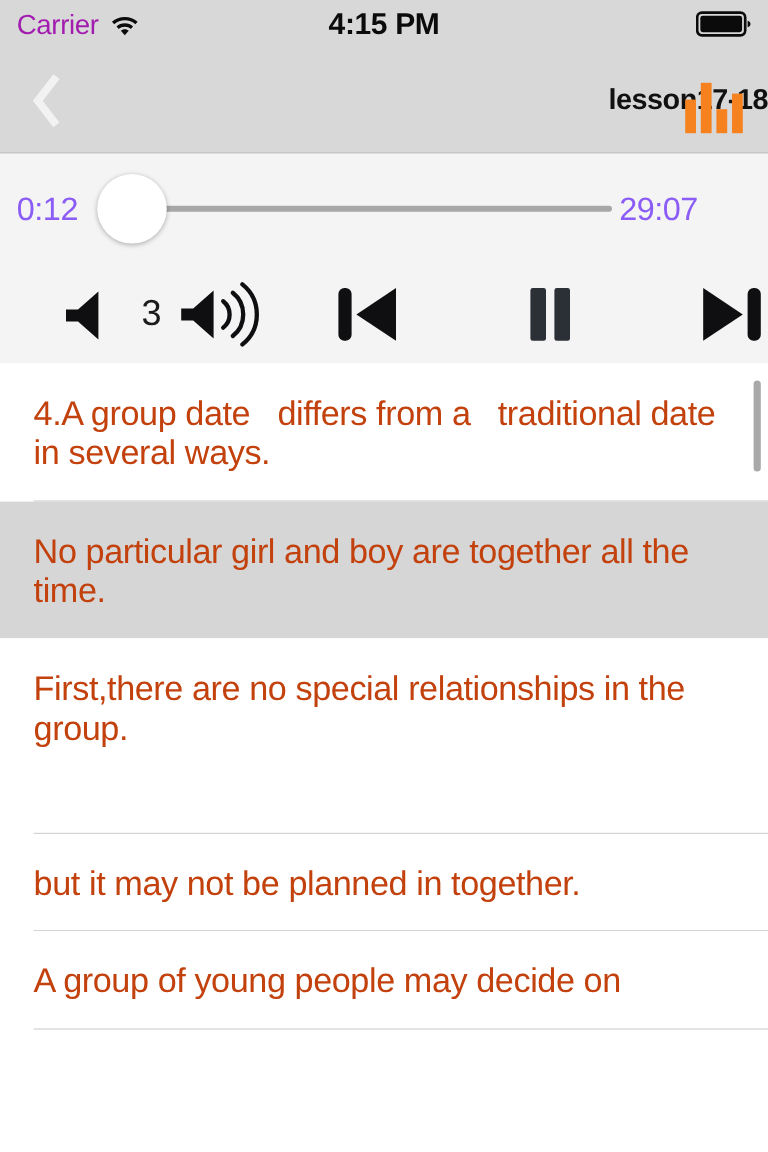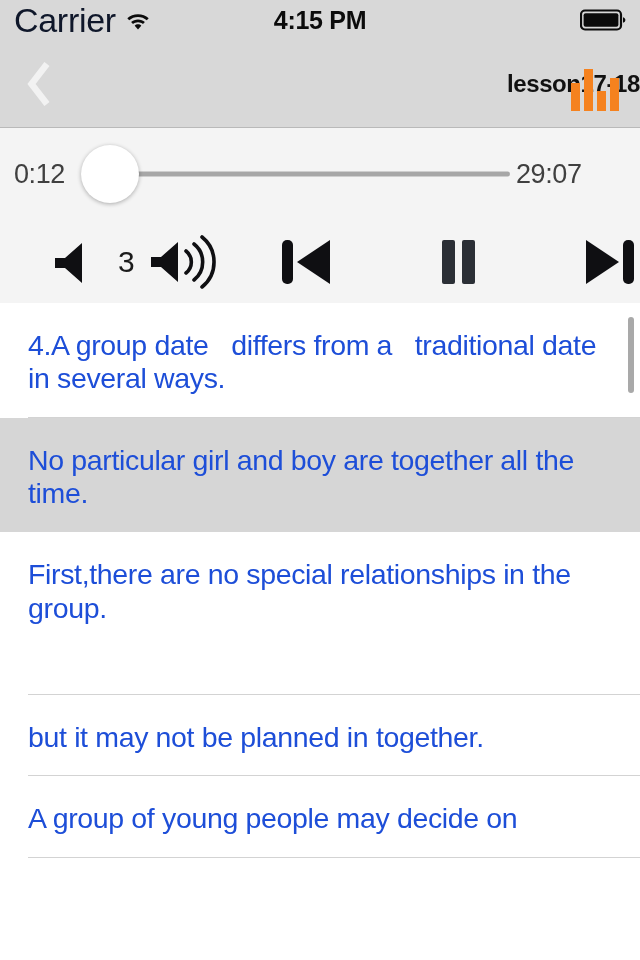--- a/index.html
+++ b/index.html
@@ -13,21 +13,21 @@
 
   
   .statusbar {
     position: relative;
     height: 40px;
     background: #d8d8d8;
     display: flex; align-items: center;
     padding: 0 14px;
   }
   .sb-left { display: flex; align-items: center; gap: 9px; }
-  .sb-carrier { font-size: 34px; color: #0f172a; letter-spacing: -0.3px; }
+  .sb-carrier { font-size: 23px; color: #a21caf; letter-spacing: -0.3px; }
   .wifi-icon { width: 26px; height: 20px; display: block; }
   .sb-time {
     position: absolute; left: 0; right: 0; text-align: center;
     font-size: 25px; color: #0b0b0b; font-weight: 600; letter-spacing: -0.3px;
     pointer-events: none;
   }
   .sb-right { margin-left: auto; display: flex; align-items: center; }
   .battery { width: 46px; height: 22px; display: block; }
 
   
@@ -62,21 +62,21 @@
     height: 175px;
     background: #f4f4f4;
     position: relative;
   }
   .slider-row {
     display: flex; align-items: center;
     height: 92px;
     padding: 0 14px;
   }
   .time-cur, .time-dur {
-    font-size: 27px; color: #404040; letter-spacing: -0.4px;
+    font-size: 27px; color: #8b5cf6; letter-spacing: -0.4px;
     flex: 0 0 auto;
   }
   .time-cur { width: 82px; }
   .time-dur { width: 110px; }
   .track-wrap {
     position: relative; flex: 1 1 auto; height: 46px;
     margin: 0 6px 0 2px;
     cursor: pointer;
   }
   .track {
@@ -130,21 +130,21 @@
   }
   .row.active { background: #d6d6d6; }
   .row .sep {
     position: absolute; left: 28px; right: 0; bottom: 0;
     height: 1px; background: #d3d3d3;
   }
   .row.active .sep, .row.before-active .sep { background: transparent; }
   .row-text {
     font-size: 28.5px;
     line-height: 1.17;
-    color: #1d4ed8;
+    color: #c2410c;
     letter-spacing: -0.35px;
     white-space: pre-wrap;
   }
   .scrollbar {
     position: absolute;
     right: 6px;
     width: 6px;
     border-radius: 3px;
     background: #a9a9a9;
     top: 14px;

